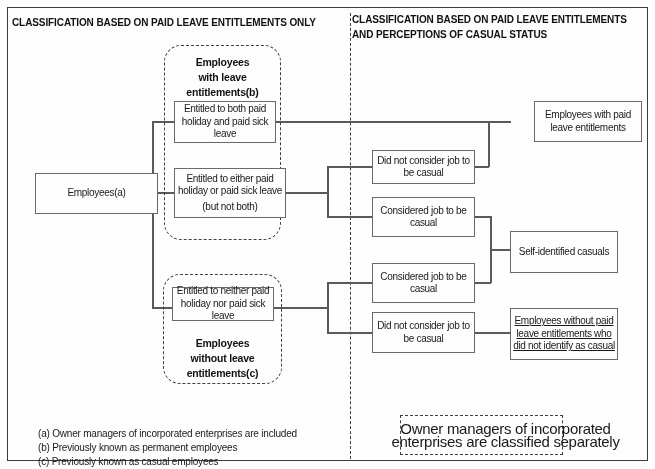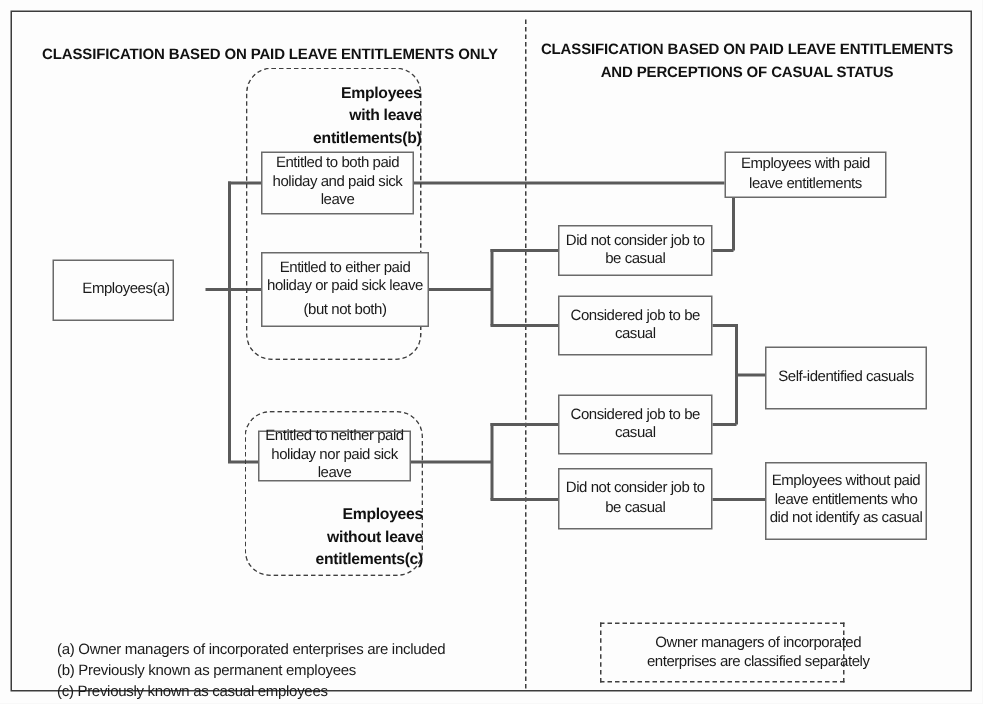--- a/index.html
+++ b/index.html
@@ -11,49 +11,49 @@
   .frame{
     position:absolute;left:7px;top:7px;width:639px;height:452px;
     border:1.5px solid #3c3c3c;background:#fdfdfd;
   }
   .divider{
     position:absolute;left:350px;top:13px;height:446px;width:0;
     border-left:1.5px dashed #3c3c3c;
   }
   .hdr{
     position:absolute;font-weight:bold;font-size:10px;letter-spacing:-0.1px;
-    text-align:center;white-space:nowrap;line-height:15px;color:#111;margin-top:14px;
+    white-space:nowrap;line-height:15px;color:#111;
   }
   .box{
     position:absolute;border:1px solid #6a6a6a;background:#fdfdfd;
     display:flex;flex-direction:column;align-items:center;justify-content:center;
     text-align:center;font-size:10px;line-height:12.5px;letter-spacing:-0.3px;
     padding:1px 2px;box-sizing:border-box;z-index:3;
   }
   .box .note{margin-top:3px;}
   .dashedgrp{
     position:absolute;border:1.5px dashed #3f3f3f;border-radius:17px;
     box-sizing:border-box;z-index:1;
   }
   .grptitle{
     position:absolute;font-weight:bold;font-size:10.5px;line-height:15px;
-    letter-spacing:-0.2px;text-align:right;z-index:2;color:#111;
+    letter-spacing:-0.2px;text-align:center;z-index:2;color:#111;
   }
   .h{position:absolute;height:1.5px;background:#5a5a5a;z-index:0;}
   .v{position:absolute;width:1.5px;background:#5a5a5a;z-index:0;}
   .footnotes{
     position:absolute;left:38px;top:416px;font-size:10px;line-height:14px;
     letter-spacing:-0.2px;
     margin-top:11px;
   }
   .notebox{
     position:absolute;left:400px;top:415px;width:163px;height:40px;
     border:1.5px dashed #3f3f3f;box-sizing:border-box;background:#fdfdfd;
     display:flex;flex-direction:column;align-items:center;justify-content:center;
-    font-size:10px;line-height:13px;letter-spacing:-0.3px;text-align:center;padding-left:48px;
+    font-size:15px;line-height:13px;letter-spacing:-0.3px;text-align:center;padding-left:48px;
   }
   .notebox div{white-space:nowrap;}
 </style>
 </head>
 <body>
 
 <div class="page">
   <div class="frame"></div>
   <div class="divider"></div>
 
@@ -97,21 +97,21 @@
     <div>entitlements(b)</div>
   </div>
 
   <div class="dashedgrp" style="left:163px;top:274px;width:119px;height:110px;"></div>
   <div class="grptitle" style="left:163px;top:336px;width:119px;">
     <div>Employees</div>
     <div>without leave</div>
     <div>entitlements(c)</div>
   </div>
 
-  <div class="box" style="left:35px;top:173px;width:81px;height:41px;align-items:flex-end;">
+  <div class="box" style="left:35px;top:173px;width:123px;height:41px;">
     <span>Employees(a)</span>
   </div>
 
   <div class="box" style="left:174px;top:101px;width:102px;height:42px;">
     <span>Entitled to both paid holiday and paid sick leave</span>
   </div>
 
   <div class="box" style="left:174px;top:168px;width:112px;height:50px;">
     <span>Entitled to either paid holiday or paid sick leave</span>
     <span class="note">(but not both)</span>
@@ -130,29 +130,29 @@
   </div>
 
   <div class="box" style="left:372px;top:263px;width:103px;height:40px;">
     <span>Considered job to be casual</span>
   </div>
 
   <div class="box" style="left:372px;top:312px;width:103px;height:41px;">
     <span>Did not consider job to be casual</span>
   </div>
 
-  <div class="box" style="left:483px;top:101px;width:108px;height:31px;">
+  <div class="box" style="left:534px;top:101px;width:108px;height:41px;">
     <span>Employees with paid leave entitlements</span>
   </div>
 
   <div class="box" style="left:510px;top:231px;width:108px;height:42px;">
     <span>Self-identified casuals</span>
   </div>
 
-  <div class="box" style="left:510px;top:308px;width:108px;height:52px;">
+  <div class="box" style="left:510px;top:308px;width:108px;height:52px;text-decoration:underline;">
     <span>Employees without paid leave entitlements who did not identify as casual</span>
   </div>
 
   <div class="footnotes">
     <div>(a) Owner managers of incorporated enterprises are included</div>
     <div>(b) Previously known as permanent employees</div>
     <div>(c) Previously known as casual employees</div>
   </div>
 
   <div class="notebox">

